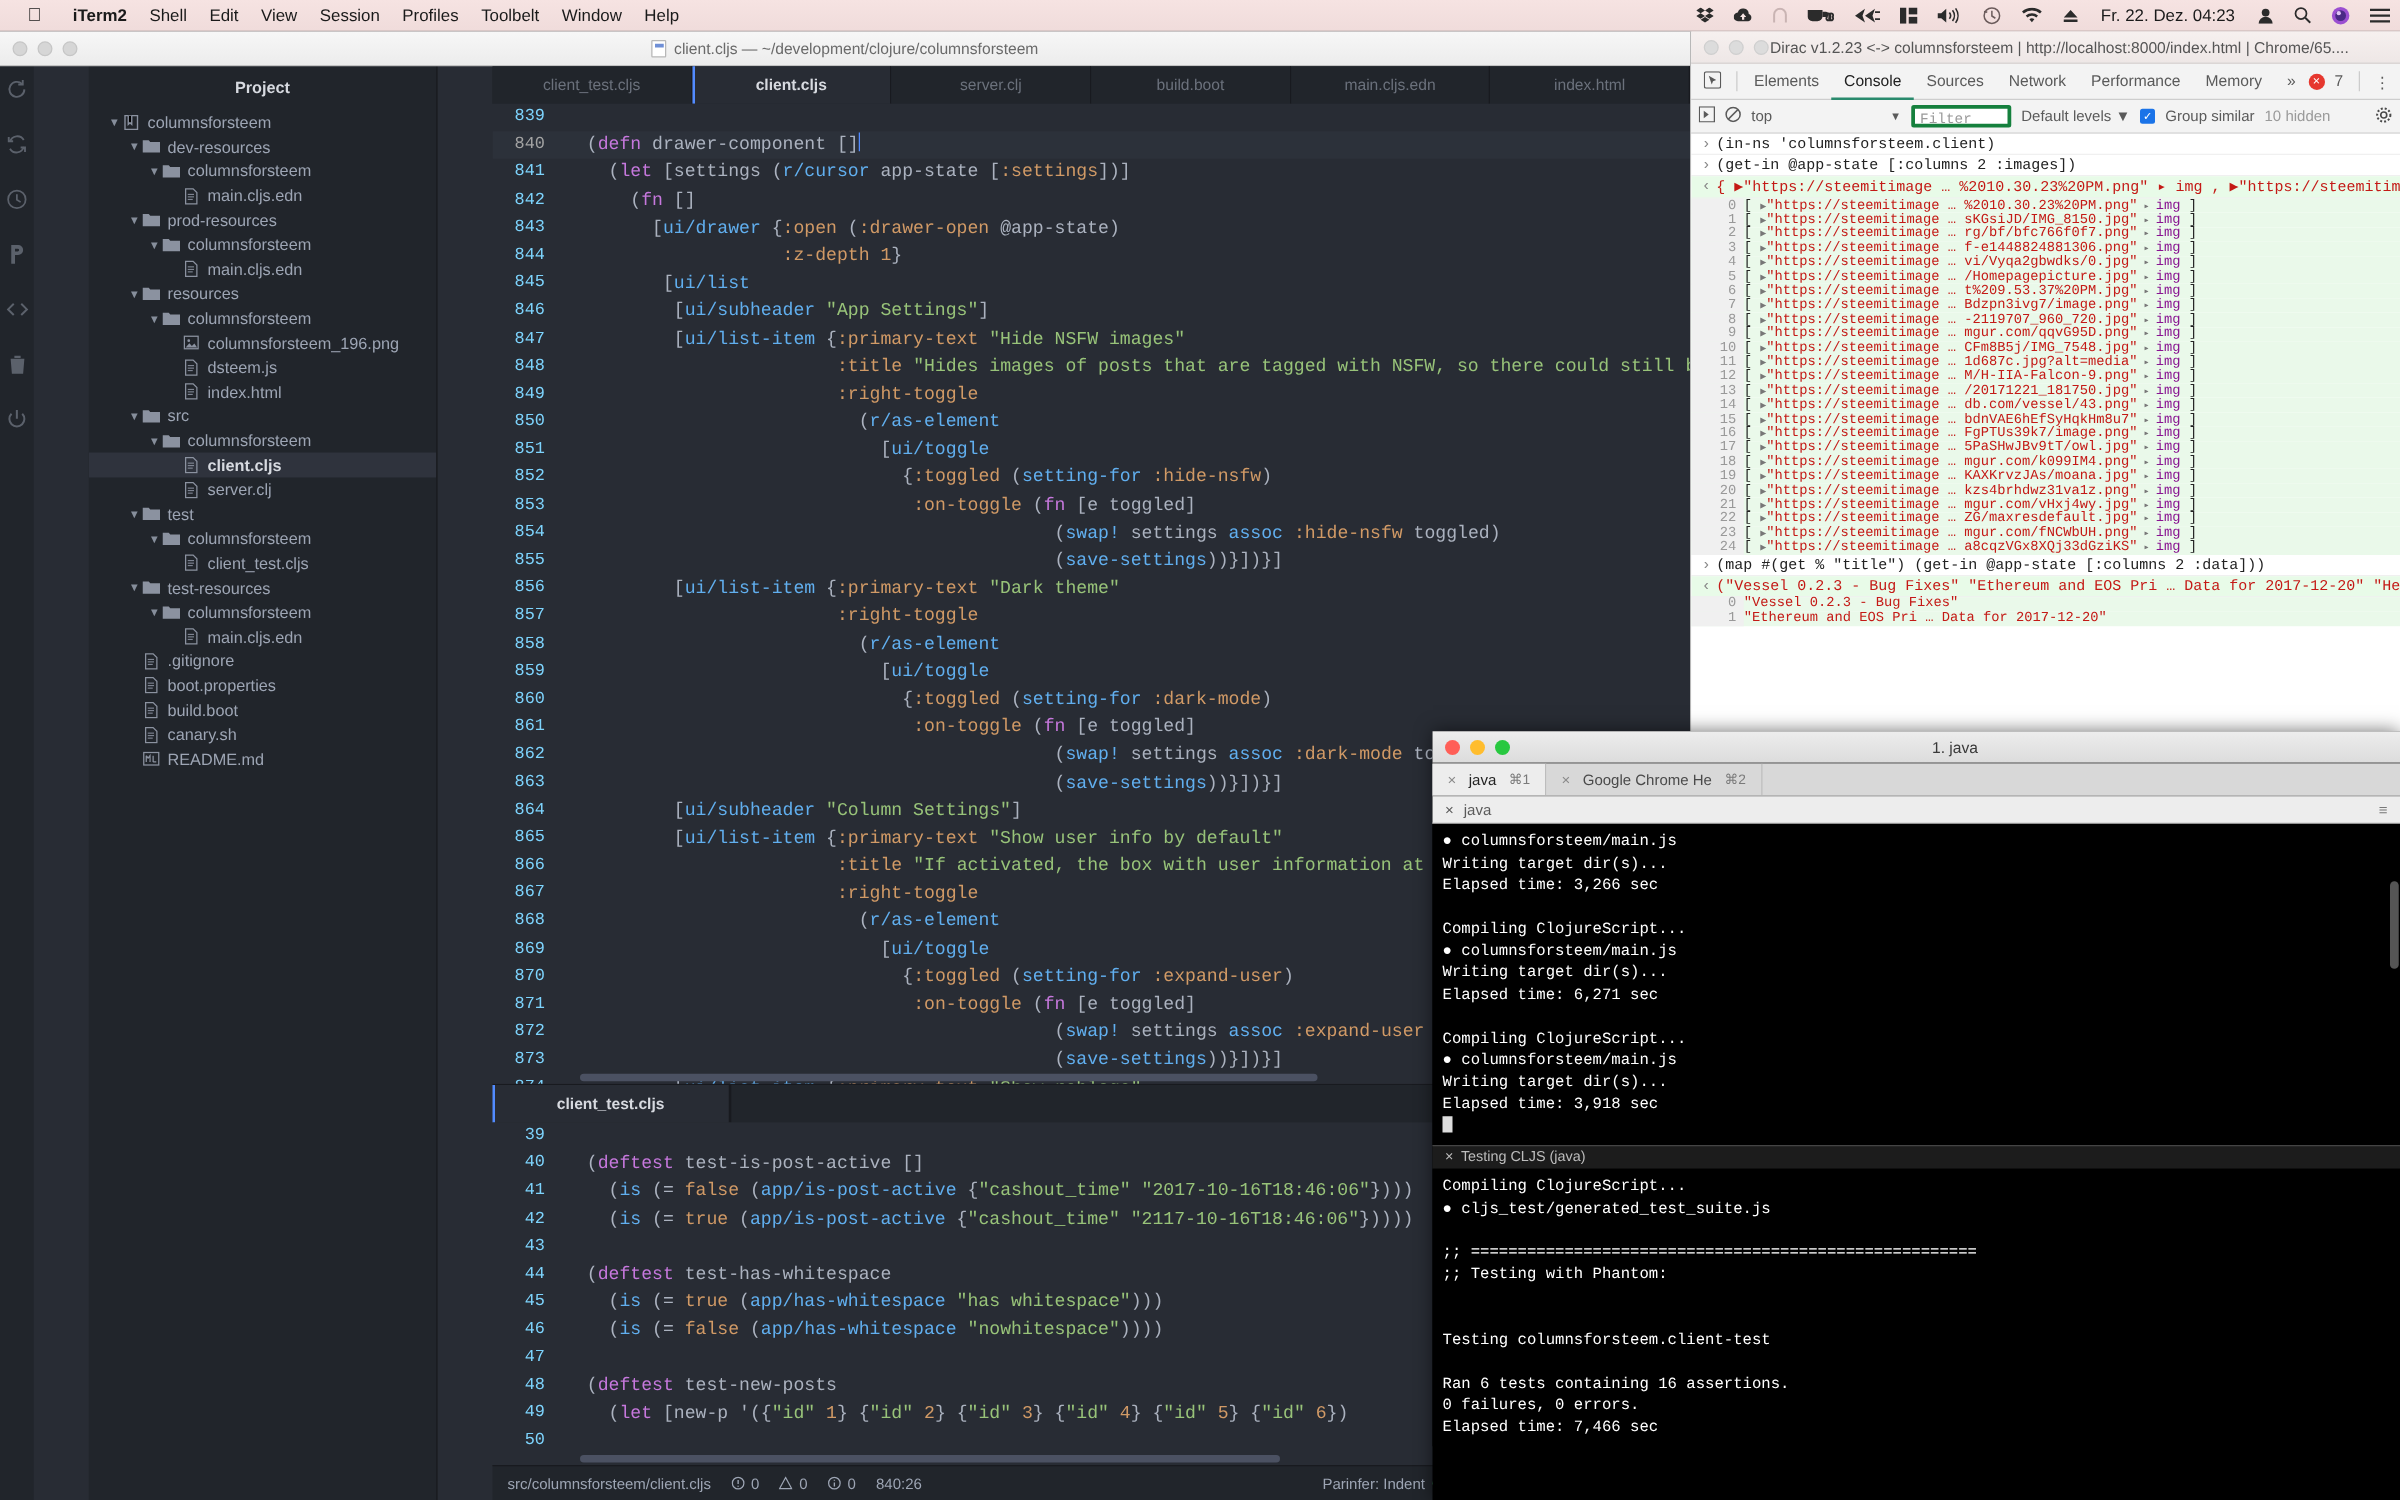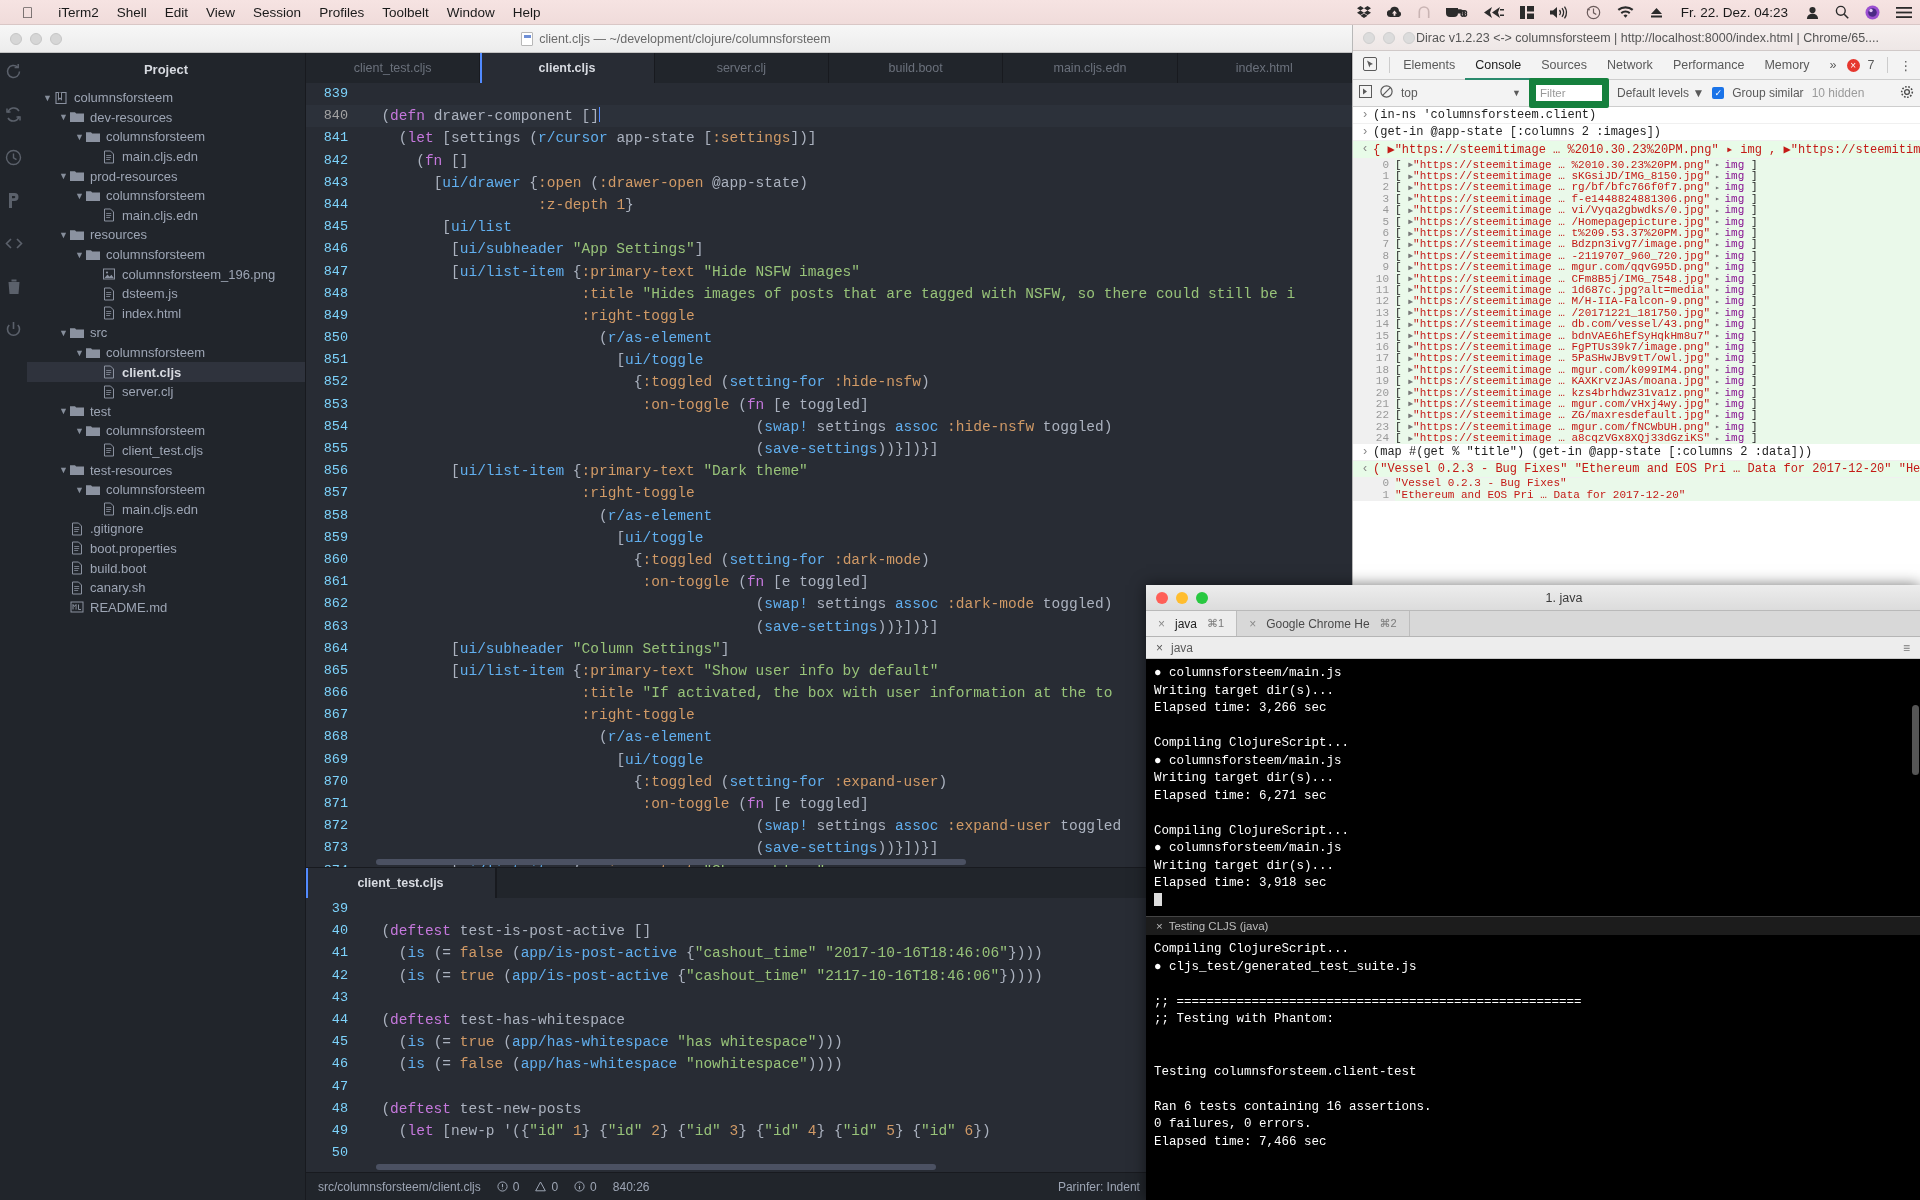--- a/index.html
+++ b/index.html
@@ -7,21 +7,21 @@
     font-family:"Liberation Sans", sans-serif; }
   .screen { position:relative; width:1920px; height:1200px; }
 
   
   .menubar { position:absolute; left:0; top:0; width:1920px; height:25px;
     background:linear-gradient(180deg,#f6e3e2 0%,#f0dcdb 100%);
     display:flex; align-items:center; font-size:13.5px; color:#1a1a1a; z-index:60;
     border-bottom:1px solid #d9c7c6; }
   .menubar .apple { margin:0 16px 0 22px; font-size:15px; line-height:1; }
   .menubar .mi { padding:0 9px; white-space:nowrap; }
-  .menubar .mi.bold { font-weight:normal; }
+  .menubar .mi.bold { font-weight:bold; }
   .menubar .spacer { flex:1; }
   .menubar .ri { padding:0 8px; display:flex; align-items:center; font-size:13px; color:#2b2b2b; }
   .menubar .ri svg { display:block; }
   .clocktext { font-size:13.5px; padding:0 10px; white-space:nowrap; }
 
   
   .atom { position:absolute; left:0; top:25px; width:1352px; height:1175px;
     background:#282c34; z-index:10; }
   .atom-title { height:28px; background:linear-gradient(180deg,#f7f7f7,#ececec);
     border-bottom:1px solid #c3c3c3; display:flex; align-items:center;
@@ -29,21 +29,21 @@
   .atom-title .dots { position:absolute; left:10px; top:0; height:28px;
     display:flex; align-items:center; gap:8px; }
   .atom-title .dot { width:12px; height:12px; border-radius:50%;
     background:#d6d6d6; border:1px solid #c6c6c6; }
   .atom-title .ttxt { font-size:12.5px; color:#6a6a6a; display:flex;
     align-items:center; gap:6px; }
   .atom-title .ticon { width:12px; height:14px; background:#fff;
     border:1px solid #b7b7b7; border-radius:1px; position:relative; }
   .atom-title .ticon:after{content:"";position:absolute;left:2px;top:2px;width:7px;height:3px;background:#6f8fd6;}
 
-  .atom-body { display:flex; height:1147px; }
+  .atom-body { display:flex; height:1147px;gap:44px; }
 
   
   .dock { width:27px; background:#21252b; padding-top:10px;
     display:flex; flex-direction:column; align-items:center; gap:22px; }
   .dock .dicon { opacity:.55; }
   .tree { width:279px; background:#21252b; color:#9da5b4; font-size:13px;
     padding-bottom:8px; overflow:hidden; border-right:1px solid #181a1f; }
   .tree-head { text-align:center; font-size:13px; color:#d7dae0; padding:9px 0 11px; font-weight:600;}
   .row { display:flex; align-items:center; height:19.6px; white-space:nowrap;
     padding-right:4px; }
@@ -121,23 +121,23 @@
   .dt-tabs .right { margin-left:auto; display:flex; align-items:center;
     gap:8px; padding-right:8px; }
   .errbadge { background:#e6372e; color:#fff; border-radius:50%; width:13px;
     height:13px; font-size:10px; display:inline-flex; align-items:center;
     justify-content:center; }
   .dt-filter { height:27px; background:#f3f3f3; border-bottom:1px solid #cdcdcd;
     display:flex; align-items:center; gap:8px; font-size:12px; color:#5a5a5a;
     padding:0 6px; }
   .ctx-sel { display:flex; align-items:center; width:120px; }
   .ctx-sel .arrow { margin-left:auto; font-size:9px; }
-  .fbox { width:80px; height:30px; border:7px solid #15803d; background:#fff;
+  .fbox { width:80px; height:18px; border:3px solid #15803d; background:#fff;
     border-radius:2px; font-size:11.5px; color:#9a9a9a; padding:0 4px;
-    line-height:17px; }
+    line-height:17px;font-family:Liberation Mono, monospace; }
   .cbx { width:12px; height:12px; background:#1a73e8; border-radius:2px;
     display:inline-flex; align-items:center; justify-content:center;
     color:#fff; font-size:9px; }
   .hidden-note { color:#9a9a9a; }
 
   .console { height:512px; overflow:hidden; font-family:"Liberation Mono", monospace;
     font-size:12px; background:#fff; }
   .cline { display:flex; align-items:flex-start; padding:1px 0 1px 4px;
     border-bottom:1px solid #f0f0f0; white-space:nowrap; }
   .cprompt { color:#888; width:16px; flex:0 0 auto; text-align:center;}

